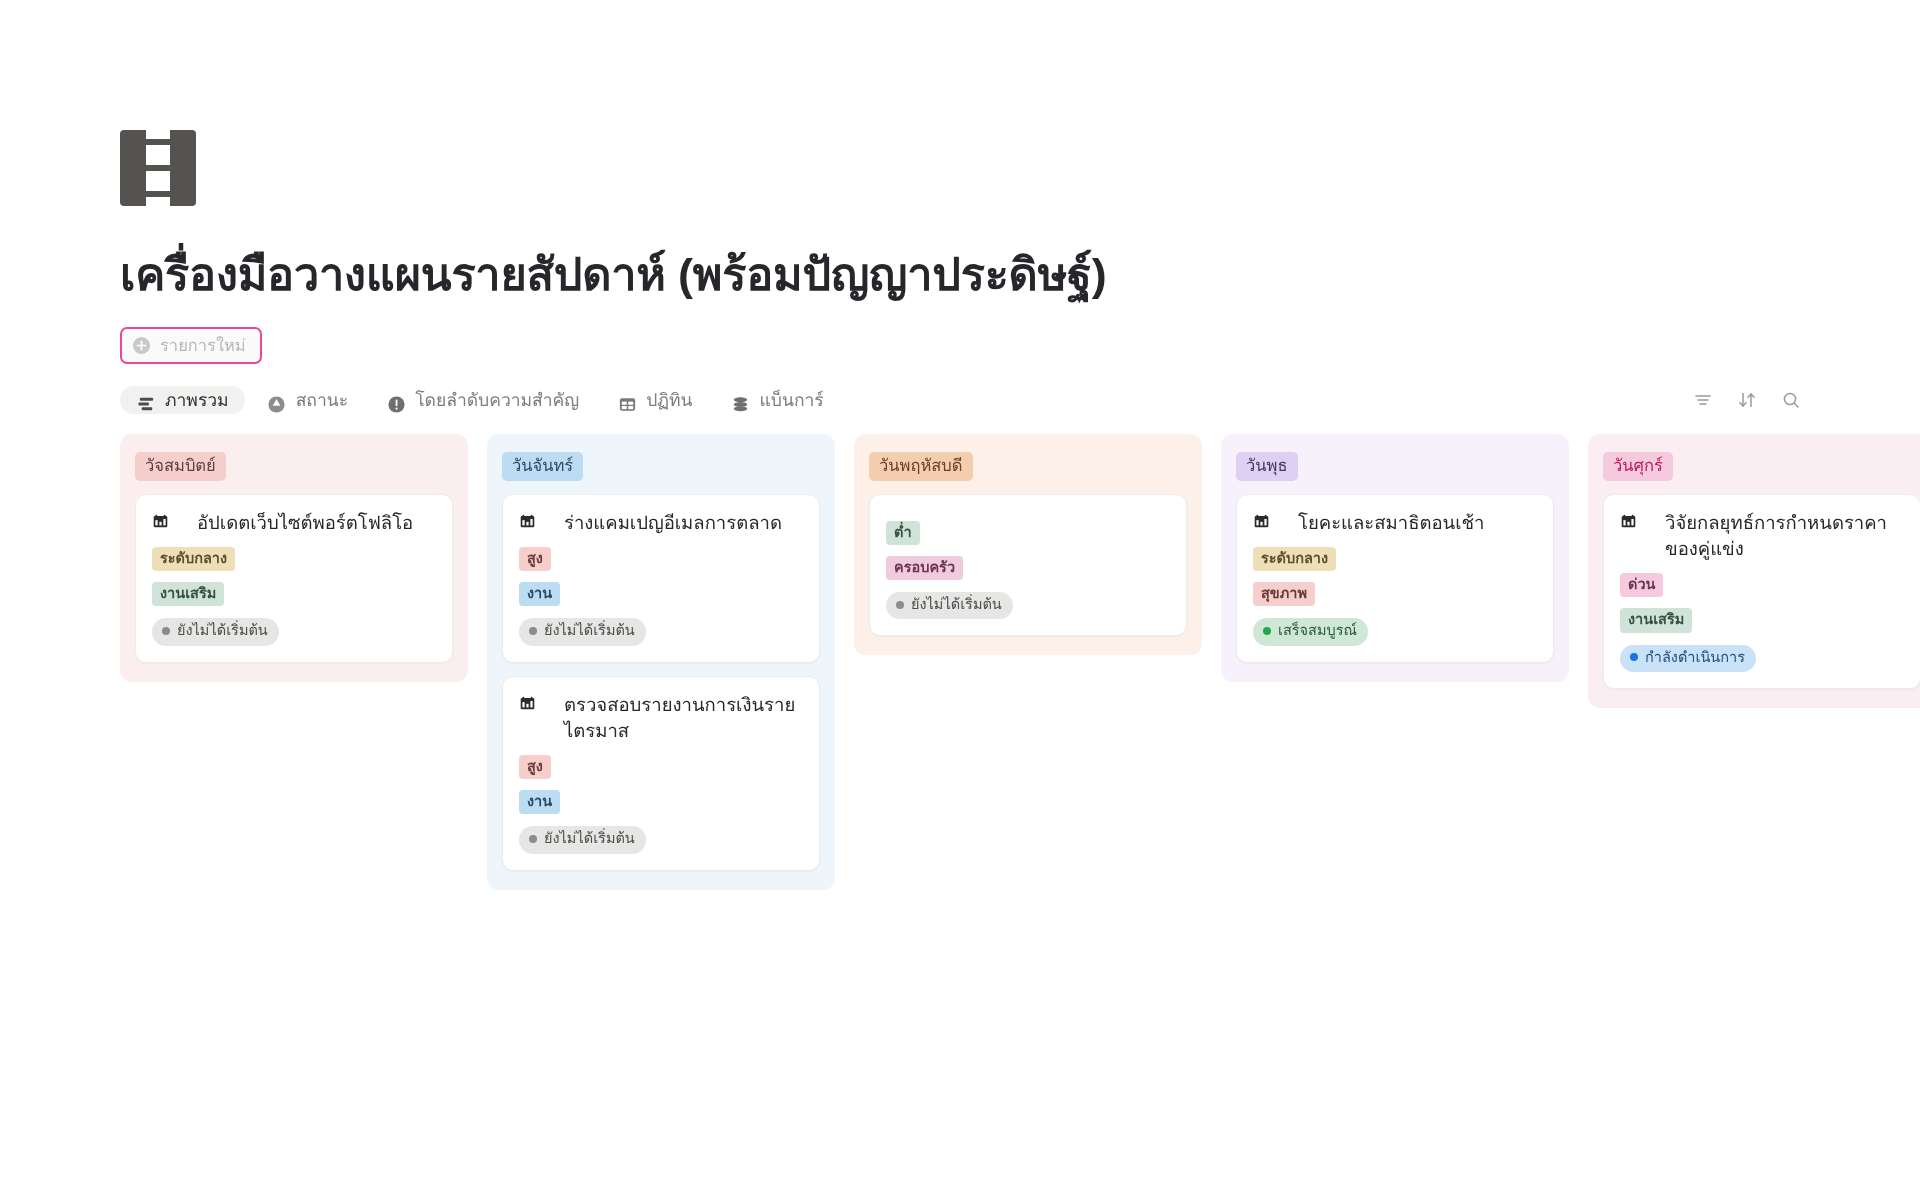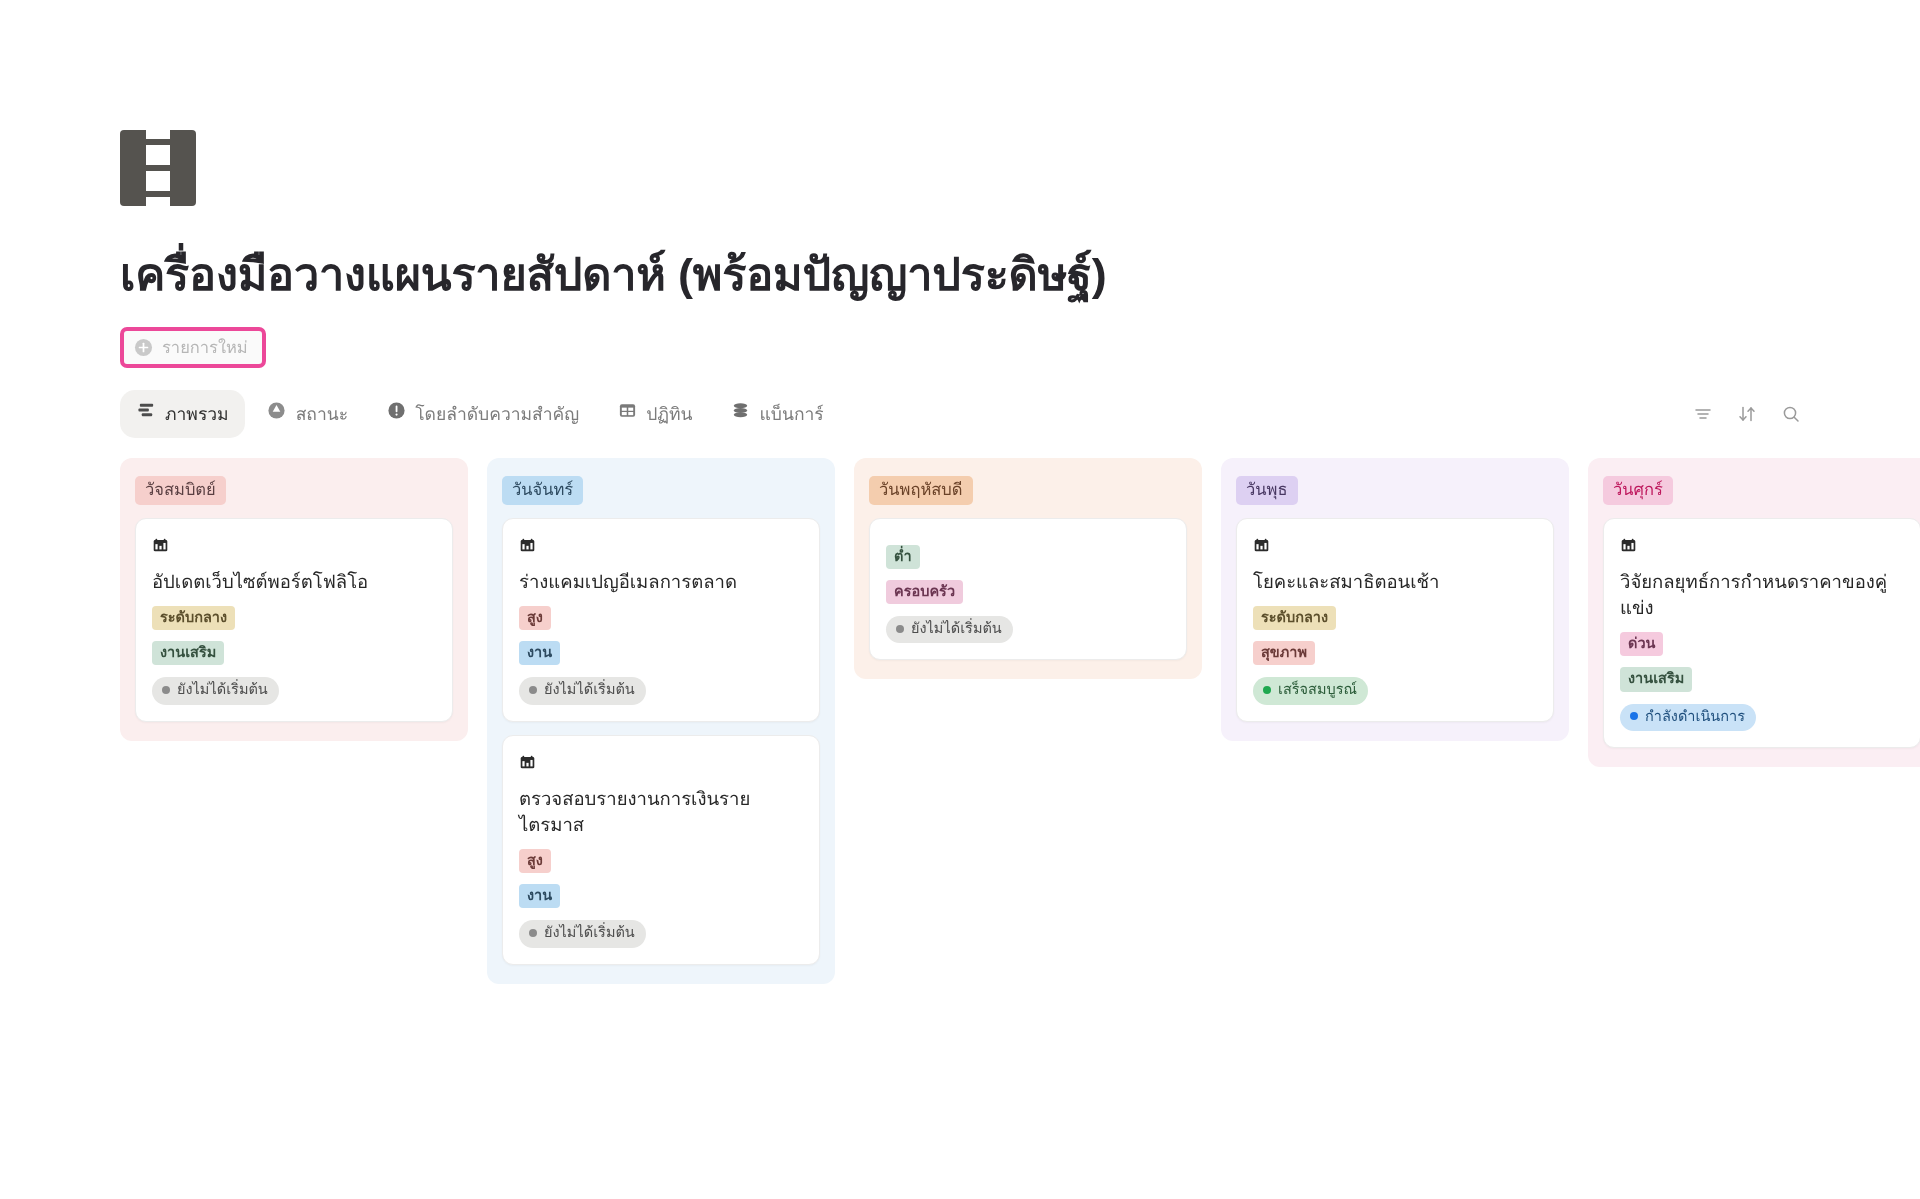--- a/index.html
+++ b/index.html
@@ -49,21 +49,21 @@
     color: #27262b;
     letter-spacing: -0.2px;
   }
 
   .newitem-row { margin-top: 26px; }
   .new-item-btn {
     display: inline-flex;
     align-items: center;
     gap: 9px;
     background: #fafafa;
-    border: 4px solid #ec4899;
+    border: 2px solid #ec4899;
     border-radius: 7px;
     padding: 7px 14px 7px 10px;
     color: #b6b6b6;
     font-size: 16.5px;
     cursor: pointer;
     line-height: 1;
   }
   .plus-circle {
     width: 19px; height: 19px;
     display: inline-block;
@@ -72,23 +72,23 @@
   
   .tabbar {
     margin-top: 22px;
     display: flex;
     align-items: center;
     padding-right: 118px;
   }
   .tabs { display: flex; align-items: center; gap: 6px; }
   .tab {
     display: flex;
-    align-items: flex-start;
+    align-items: flex-end;
     gap: 9px;
-    padding: 10px 16px;
+    padding: 0 16px;
     border-radius: 15px;
     color: #7c7c7c;
     font-size: 17.5px;
     cursor: pointer;
     white-space: nowrap;
   }
   .tab.active { background: #f2f1ef; color: #2f2f2f; font-weight: 500; }
   .tab .ticon { display: inline-flex; width: 20px; height: 20px; align-items: center; justify-content: center; }
   .tab .ticon svg { display: block; }
 
@@ -126,23 +126,22 @@
     background: #ffffff;
     border: 1px solid #ececec;
     border-radius: 11px;
     padding: 15px 16px 16px 16px;
     box-shadow: 0 1px 2px rgba(0,0,0,0.035);
     margin-bottom: 13px;
   }
   .card:last-child { margin-bottom: 0; }
   .card-title-row {
     display: flex;
-    gap: 11px;
+    gap: 28px;
     align-items: flex-start;
-    flex-direction: column;
   }
   .cal-icon { flex: 0 0 auto; margin-top: 3px; }
   .card-title {
     font-size: 18.5px;
     line-height: 1.42;
     color: #272727;
   }
   .tag {
     display: inline-block;
     font-size: 14.5px;

